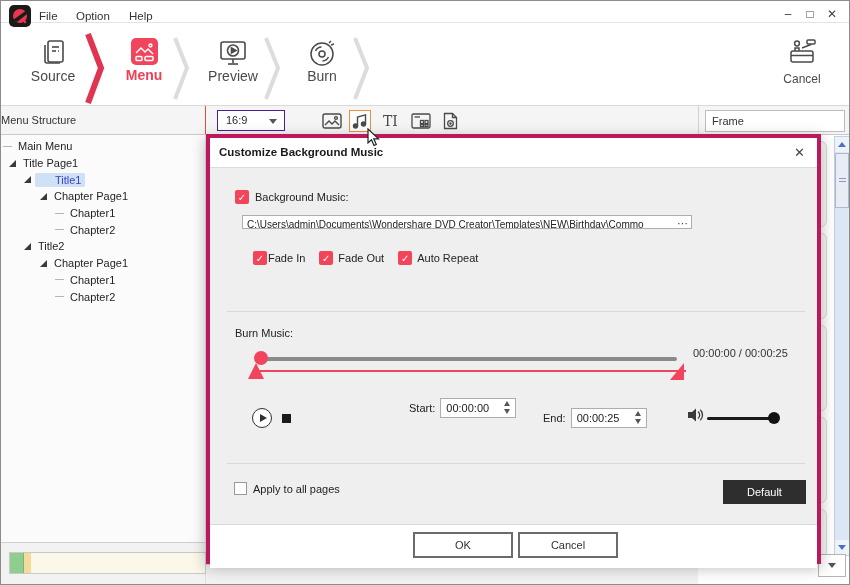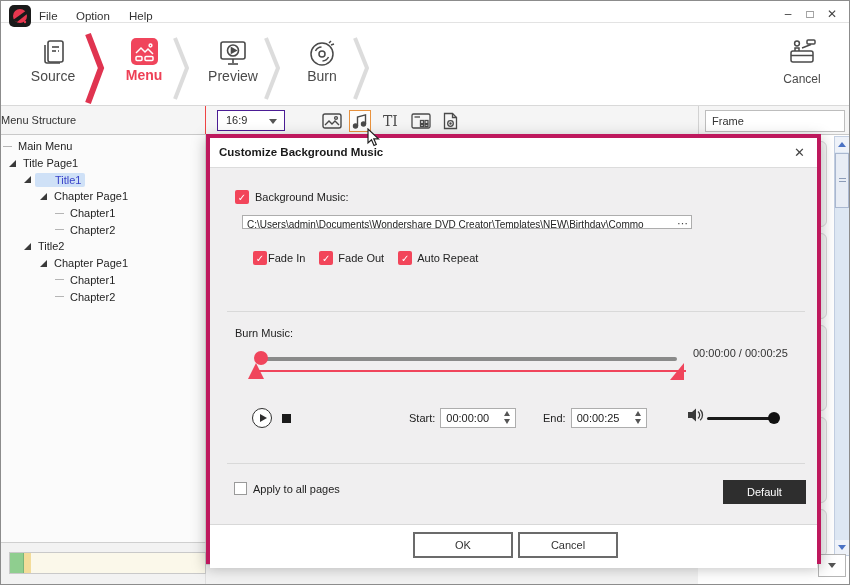--- a/index.html
+++ b/index.html
@@ -381,21 +381,21 @@
     <div class="trimline"></div>
     <div class="tri-start"></div>
     <div class="tri-end"></div>
     <span class="timetext">00:00:00 / 00:00:25</span>
 
     <div class="playbtn">
       <span class="tri"></span>
     </div>
     <div class="stopbtn"></div>
 
-    <div class="dlg-row" style="left:199px; top:270px">
+    <div class="dlg-row" style="left:199px; top:260px">
       <span class="lbl">Start:</span>
       <div class="spin">
         <span class="val">00:00:00</span>
         <span class="arrows">
             <span class="up"></span>
             <span class="dn"></span>
           </span>
       </div>
     </div>
 

